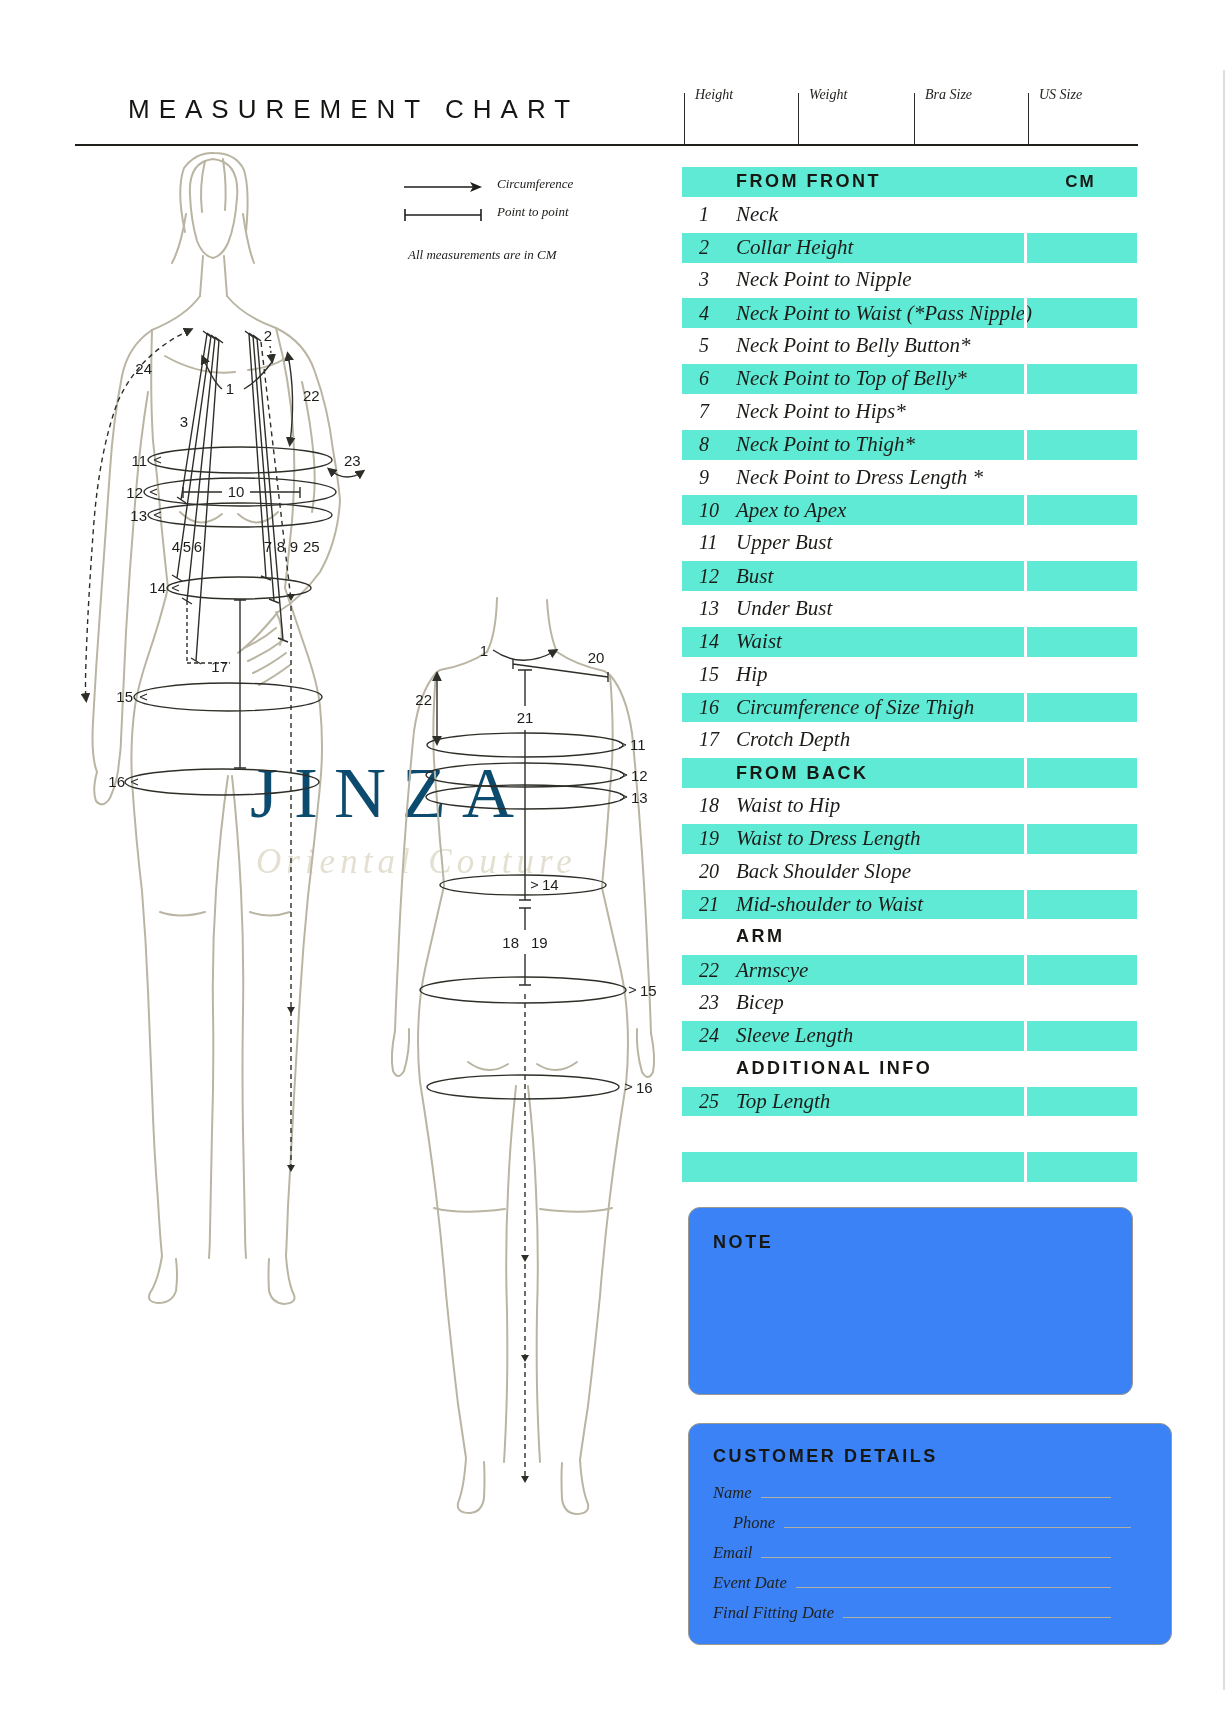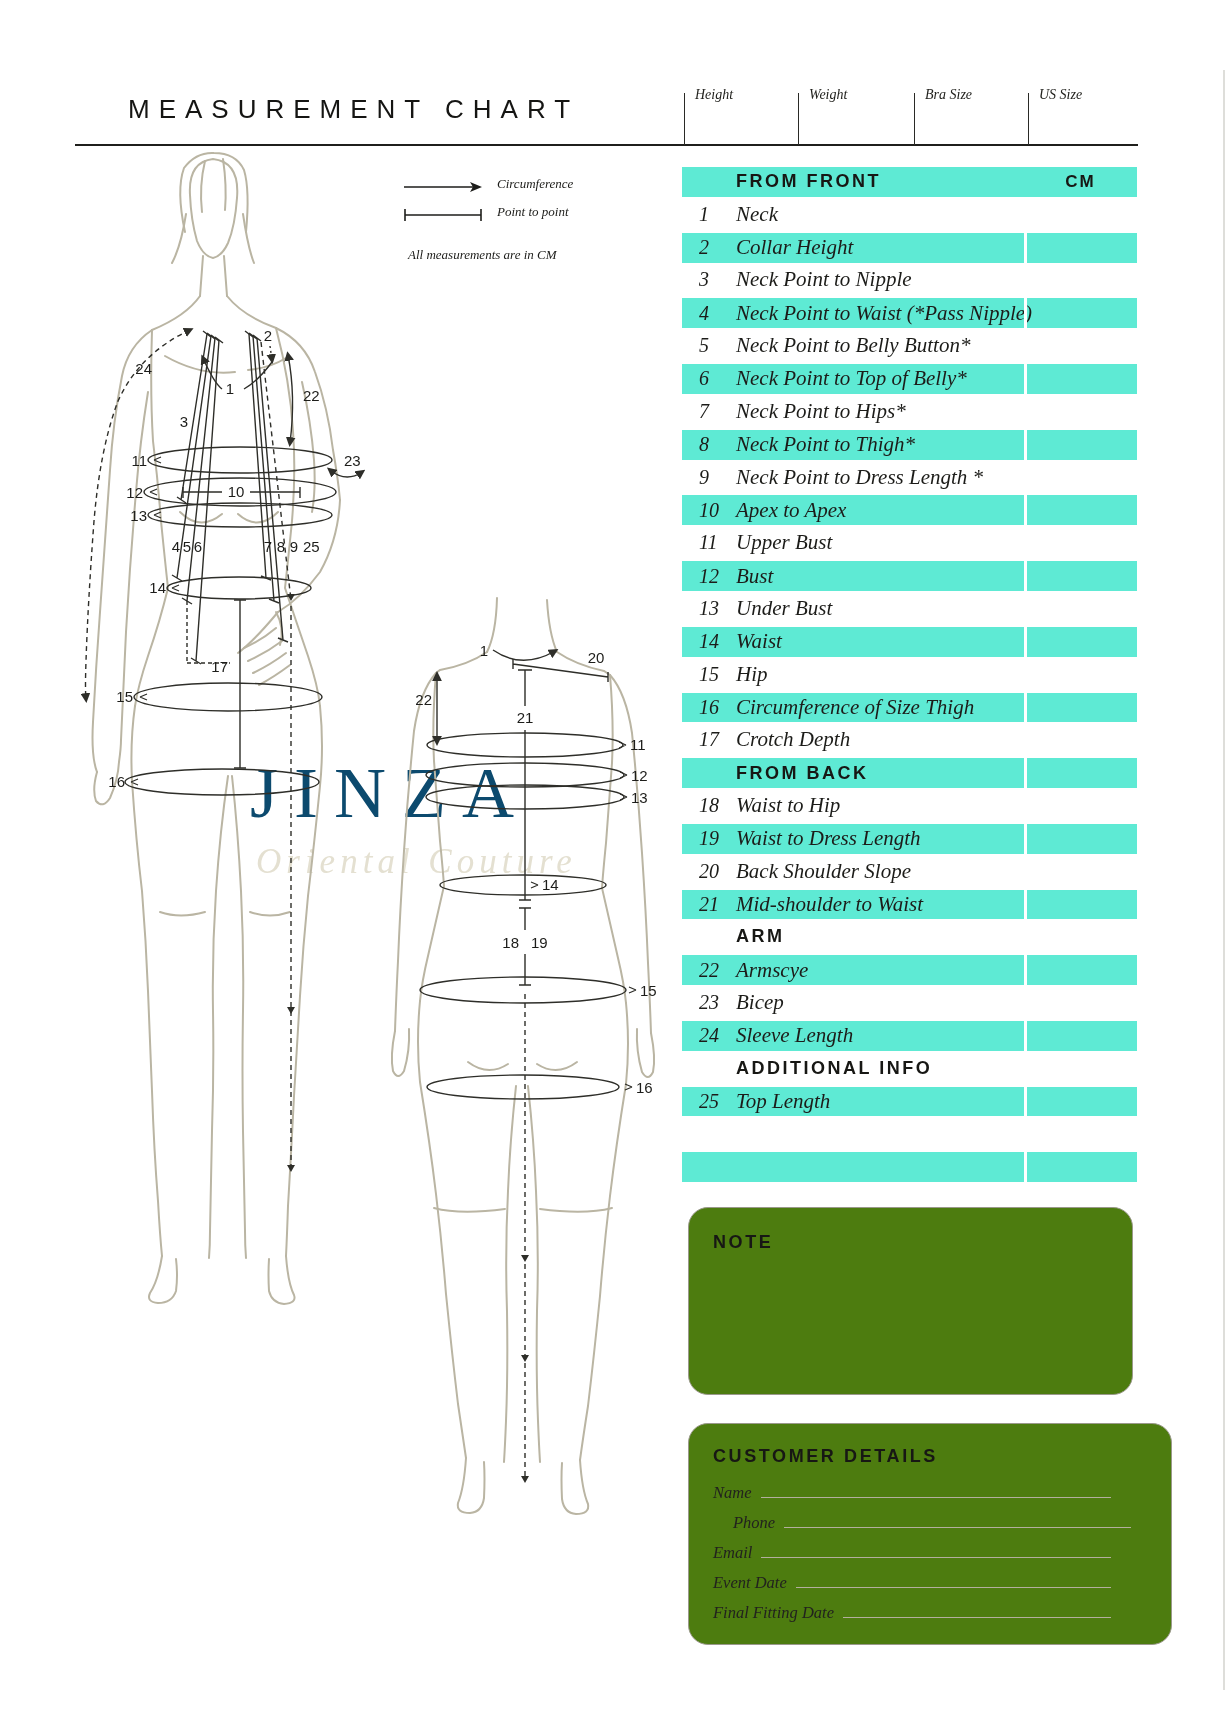--- a/index.html
+++ b/index.html
@@ -24,21 +24,21 @@
   .trow{position:relative;height:32.85px;box-sizing:border-box;display:flex;align-items:center;}
   .trow.g{background:#5eead4;border-top:2px solid #fff;border-bottom:1px solid #fff;}
   .num{display:inline-block;margin-left:17px;width:37px;
        font-family:"Liberation Serif","DejaVu Serif",serif;font-style:italic;font-size:20px;color:#1c1c19;}
   .lbl{font-family:"Liberation Serif","DejaVu Serif",serif;font-style:italic;font-size:21px;color:#1c1c19;white-space:nowrap;}
   .hlbl{margin-left:54px;font-weight:bold;font-size:18px;letter-spacing:2.5px;color:#171714;}
   .cmh{position:absolute;left:342px;width:113px;text-align:center;font-weight:bold;font-size:17px;letter-spacing:2px;color:#171714;}
   .cmcell{position:absolute;left:345px;width:110px;top:0;bottom:0;}
   #cm-divider{left:342px;top:33px;width:3px;height:985px;background:#ffffff;}
   
-  .box{border:1.6px solid #9a998b;border-radius:20px;box-sizing:border-box;background:#4d7c0f;}
+  .box{border:1.6px solid #9a998b;border-radius:12px;box-sizing:border-box;background:#3b82f6;}
   .box-title{font-weight:bold;font-size:18px;letter-spacing:2.6px;color:#171714;}
   .cfield{display:flex;align-items:baseline;width:398px;height:30px;}
   .cfield .flabel{font-family:"Liberation Serif","DejaVu Serif",serif;font-style:italic;font-size:16.5px;color:#22221e;white-space:nowrap;}
   .cfield .fline{flex:1;margin-left:9px;border-bottom:1.4px solid #b3af9e;height:18px;}
   
   #figures{left:0;top:0;pointer-events:none;}
   #figures text{font-family:"Liberation Sans","DejaVu Sans",sans-serif;font-size:15px;fill:#1d1d1a;}
   .edge{background:#dededa;}
 </style>
 </head>

